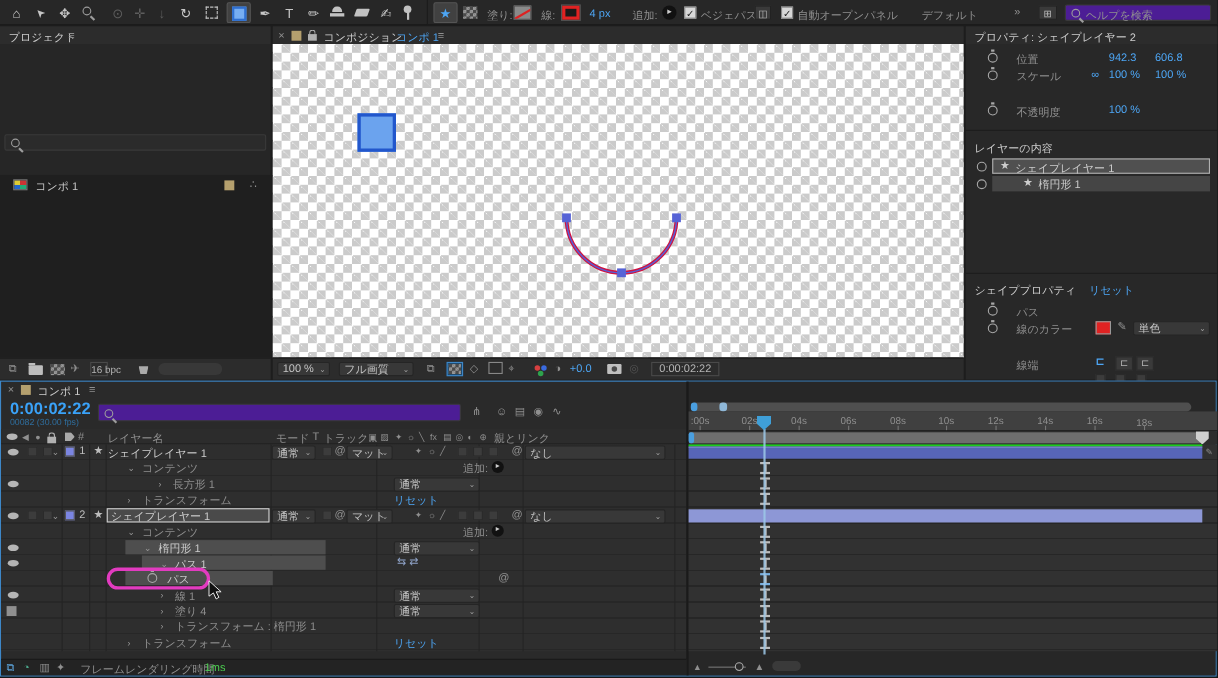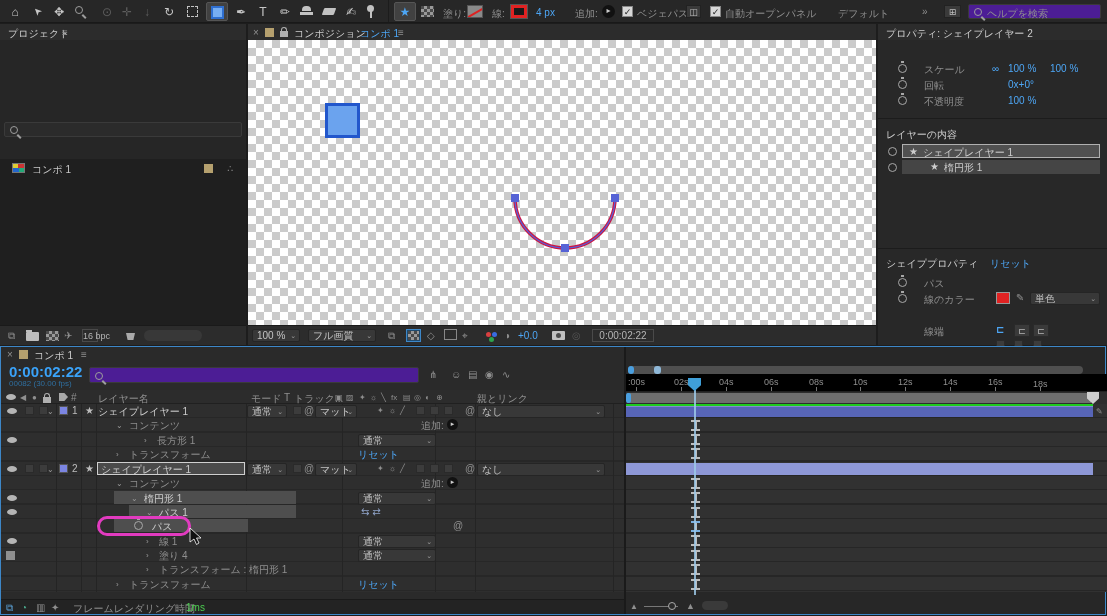--- a/index.html
+++ b/index.html
@@ -208,31 +208,32 @@
       <span class="a" style="left:324px;top:4px;color:#555">◎</span>
       <span class="a" style="left:344px;top:3px;width:62px;height:13px;border:1px solid #4a4a4a;text-align:center;line-height:12px;color:#b5b5b5">0:00:02:22</span>
     </div>
   </div>
 
   <div class="panel" style="left:878px;top:24px;width:229px;height:321px;background:#282828">
     <div class="a" style="left:0;top:0;width:229px;height:16px;background:#2c2c2c">
       <span class="a hdr" style="left:8px;top:3px">プロパティ: シェイプレイヤー 2</span>
       <span class="a dim" style="left:128px;top:3px">≡</span>
     </div>
+    <div class="rw" style="top:22px;width:229px">
+      <span class="stwg" style="left:20px;top:2px"></span>
+      <span class="a dim" style="left:46px;top:1px">位置</span>
+      <span class="a blue" style="left:130px;top:1px">942.3</span>
+      <span class="a blue" style="left:172px;top:1px">606.8</span>
+    </div>
     <div class="rw" style="top:38px;width:229px">
       <span class="stwg" style="left:20px;top:2px"></span>
       <span class="a dim" style="left:46px;top:1px">スケール</span>
       <span class="a blue" style="left:114px;top:1px">∞</span>
       <span class="a blue" style="left:130px;top:1px">100 %</span>
       <span class="a blue" style="left:172px;top:1px">100 %</span>
-    </div>
-    <div class="rw" style="top:54px;width:229px">
-      <span class="stwg" style="left:20px;top:2px"></span>
-      <span class="a dim" style="left:46px;top:1px">回転</span>
-      <span class="a blue" style="left:130px;top:1px">0x+0°</span>
     </div>
     <div class="rw" style="top:70px;width:229px">
       <span class="stwg" style="left:20px;top:2px"></span>
       <span class="a dim" style="left:46px;top:1px">不透明度</span>
       <span class="a blue" style="left:130px;top:1px">100 %</span>
     </div>
     <div class="a" style="left:0;top:94px;width:229px;height:1px;background:#1c1c1c"></div>
     <span class="a hdr" style="left:8px;top:104px">レイヤーの内容</span>
     <div class="a" style="left:0;top:120px;width:229px;height:15px">
       <span class="ring" style="position:absolute;left:10px;top:3px"></span>
@@ -312,21 +313,21 @@
       <span class="a dim fs8" style="left:334px;top:3px">▣</span>
       <span class="a dim fs8" style="left:345px;top:3px">▨</span>
       <span class="a dim fs8" style="left:358px;top:3px">✦</span>
       <span class="a dim fs8" style="left:369px;top:3px">☼</span>
       <span class="a dim fs8" style="left:380px;top:3px">╲</span>
       <span class="a dim fs8" style="left:390px;top:3px">fx</span>
       <span class="a dim fs8" style="left:402px;top:3px">▤</span>
       <span class="a dim fs8" style="left:413px;top:3px">◎</span>
       <span class="a dim fs8" style="left:424px;top:3px">◐</span>
       <span class="a dim fs8" style="left:435px;top:3px">⊕</span>
-      <span class="a dim" style="left:476px;top:2px">親とリンク</span>
+      <span class="a dim" style="left:448px;top:2px">親とリンク</span>
     </div>
 
     <div class="a" style="left:0;top:57px;width:623px;height:188px;background:repeating-linear-gradient(to bottom,#2e2e2e 0 13px,#272727 13px 14.4px)">
       <span class="vsep" style="left:55px"></span>
         <span class="vsep" style="left:80px"></span>
         <span class="vsep" style="left:95px"></span>
         <span class="vsep" style="left:245px"></span>
         <span class="vsep" style="left:341px"></span>
         <span class="vsep" style="left:434px"></span>
         <span class="vsep" style="left:474px"></span>
@@ -491,21 +492,21 @@
       <path d="M1 1 L1 15 L5 12 L7.5 17.5 L10 16 L7.5 11 L12 11 Z" fill="#111" stroke="#fff" stroke-width="0.8"></path>
     </svg>
 
     <div class="a" style="left:623px;top:0;width:481px;height:267px;background:#272727;border-left:2px solid #1a1a1a">
 
       <div class="a" style="left:2px;top:19px;width:455px;height:8px;background:#4f4f4f;border-radius:4px">
         <span class="a" style="left:0;top:0;width:6px;height:8px;background:#4a9fe0;border-radius:4px"></span>
         <span class="a" style="left:26px;top:0;width:7px;height:8px;background:#8fb8d8;border-radius:3px"></span>
       </div>
 
-      <div class="a" style="left:0;top:27px;width:481px;height:18px;background:#000000;border-bottom:1px solid #202020">
+      <div class="a" style="left:0;top:27px;width:481px;height:18px;background:#404040;border-bottom:1px solid #202020">
         <span class="a dim fs9" style="left:2px;top:3px">:00s</span>
         <span class="a dim fs9" style="left:48px;top:3px">02s</span>
         <span class="a dim fs9" style="left:93px;top:3px">04s</span>
         <span class="a dim fs9" style="left:138px;top:3px">06s</span>
         <span class="a dim fs9" style="left:183px;top:3px">08s</span>
         <span class="a dim fs9" style="left:227px;top:3px">10s</span>
         <span class="a dim fs9" style="left:272px;top:3px">12s</span>
         <span class="a dim fs9" style="left:317px;top:3px">14s</span>
         <span class="a dim fs9" style="left:362px;top:3px">16s</span>
         <span class="a dim fs9" style="left:407px;top:5px">18s</span>

